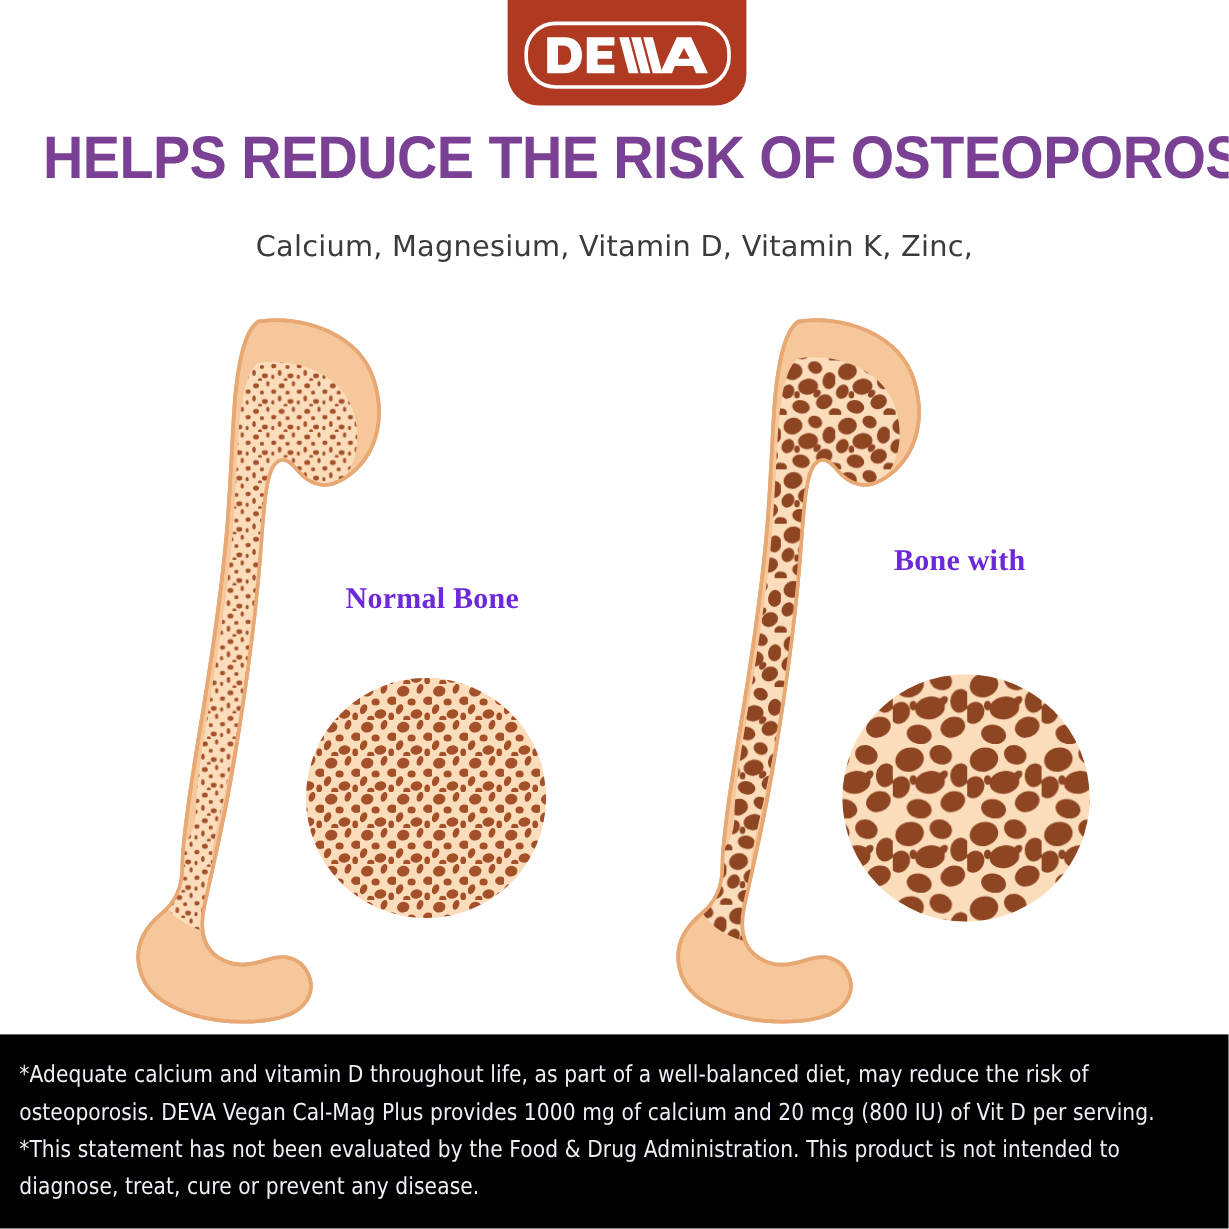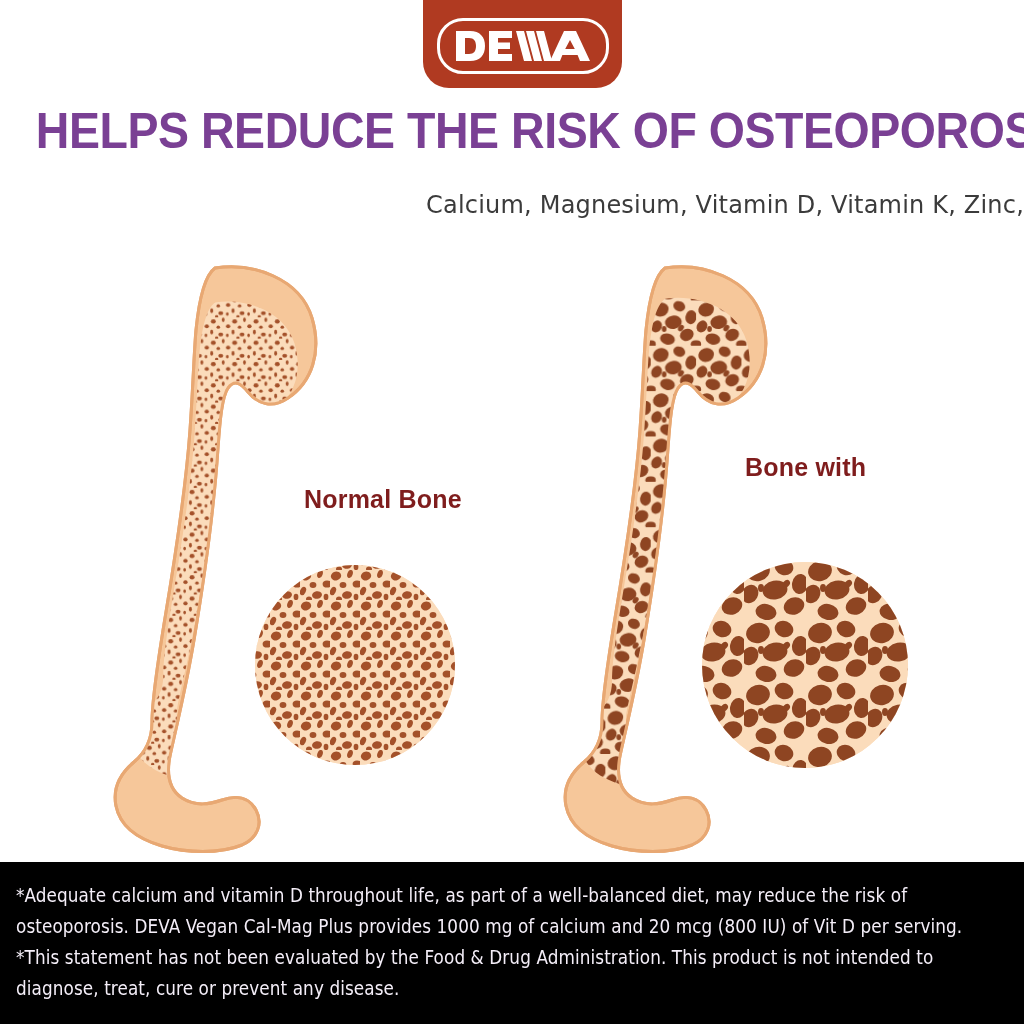--- a/index.html
+++ b/index.html
@@ -71,41 +71,41 @@
     transform-origin: center top;
     white-space: nowrap;
   }
 
   
   .subtitle {
     position: absolute;
     left: 0;
     top: 186px;
     width: 1024px;
-    text-align: right;
+    text-align: center;
     color: #3b3b3b;
     font-family: "DejaVu Sans", sans-serif;
     font-weight: 400;
     font-size: 24px;
     line-height: 38px;
     letter-spacing: 0.2px;
   }
   .subtitle span { display: block; }
 
   
   .bone-label {
     position: absolute;
-    color: #7f1d1d;
-    font-family: Liberation Sans, sans-serif;
+    color: #6d28d9;
+    font-family: Liberation Serif, serif;
     font-weight: bold;
     font-size: 25px;
     line-height: 31px;
     letter-spacing: 0.2px;
   }
-  #label-normal { left: 304px; top: 484px; text-align: center; }
+  #label-normal { left: 288px; top: 484px; text-align: center; }
   #label-osteo  { left: 745px; top: 452px; }
   .bone-label span { display: block; }
 
   
   .art {
     position: absolute;
     left: 0;
     top: 0;
     width: 1024px;
     height: 1024px;

